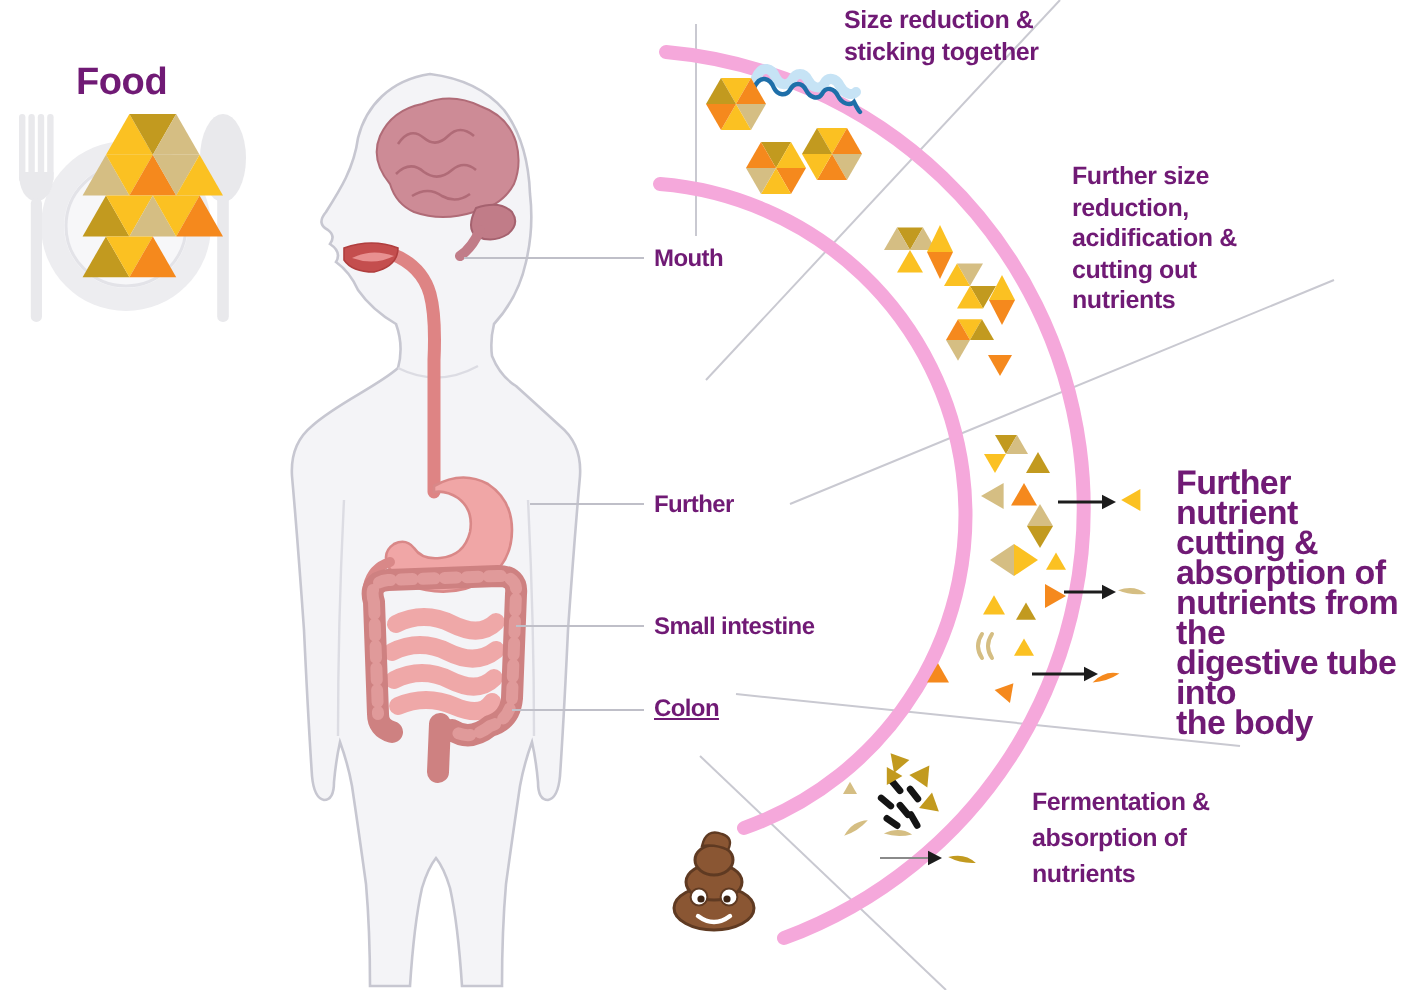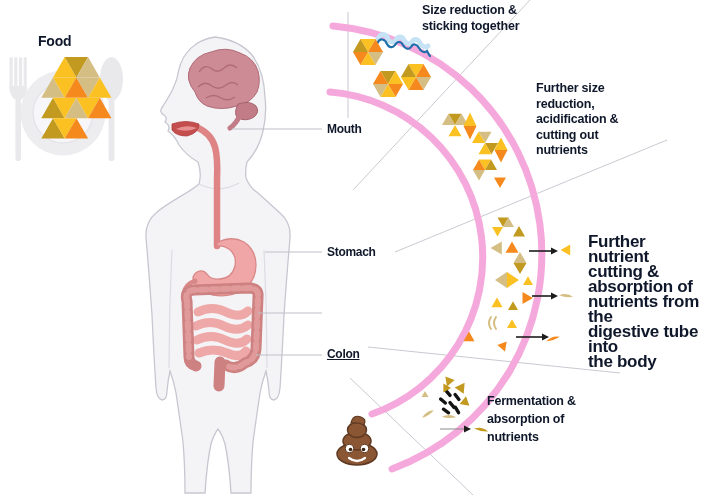--- a/index.html
+++ b/index.html
@@ -1,21 +1,21 @@
 <!DOCTYPE html>
 <html><head>
 <meta charset="utf-8">
 <style>
   html,body{margin:0;padding:0;background:#fff;}
   .stage{position:relative;width:702px;height:495px;background:#ffffff;overflow:hidden;
          font-family:"Liberation Sans",sans-serif;}
   .stage svg{position:absolute;left:0;top:0;}
-  .t{position:absolute;font-weight:bold;color:#0f172a;white-space:pre-line;
+  .t{position:absolute;font-weight:bold;color:#701a75;white-space:pre-line;
      letter-spacing:-0.2px;}
-  .ttl{font-size:14px;line-height:21px;text-align:right;}
+  .ttl{font-size:19px;line-height:21px;text-align:right;}
   .organ{font-size:12px;line-height:18px;letter-spacing:-0.3px;}
   .ann{font-size:12.5px;line-height:16px;}
 </style>
 </head>
 <body>
 
 <div class="stage">
   <svg id="diagram-svg" width="702" height="495" viewBox="0 0 702 495">
 
     <g>
@@ -206,32 +206,33 @@
       <circle cx="364.5" cy="448.5" r="4.2" fill="#ffffff" stroke="#5F3A22" stroke-width="1"></circle>
       <circle cx="350.5" cy="449.5" r="1.8" fill="#3B2314"></circle>
       <circle cx="363.5" cy="449.5" r="1.8" fill="#3B2314"></circle>
       <path d="M349,458 Q357,464 365,458" fill="none" stroke="#ffffff" stroke-width="2.2" stroke-linecap="round"></path>
     </g>
   </svg>
 
   <div class="t ttl" style="left:38px;top:31px;">Food</div>
 
   <div class="t organ" style="left:327px;top:120px;">Mouth</div>
-  <div class="t organ" style="left:327px;top:243px;">Stomach</div>
+  <div class="t organ" style="left:327px;top:243px;">Further</div>
+  <div class="t organ" style="left:327px;top:304px;">Small intestine</div>
   <div class="t organ" style="left:327px;top:345px;text-decoration:underline;">Colon</div>
 
   <div class="t ann" style="left:422px;top:2px;">Size reduction &amp;
 sticking together</div>
   <div class="t ann" style="left:536px;top:81px;line-height:15.5px;">Further size
 reduction,
 acidification &amp;
 cutting out
 nutrients</div>
   <div class="t ann" style="left:588px;top:234px;font-size:17px;line-height:15px;letter-spacing:-0.3px;">Further nutrient
 cutting &amp;
 absorption of
 nutrients from the
 digestive tube into
 the body</div>
-  <div class="t ann" style="left:487px;top:392px;line-height:18px;">Fermentation &amp;
+  <div class="t ann" style="left:516px;top:392px;line-height:18px;">Fermentation &amp;
 absorption of
 nutrients</div>
 </div>
 
 </body></html>

